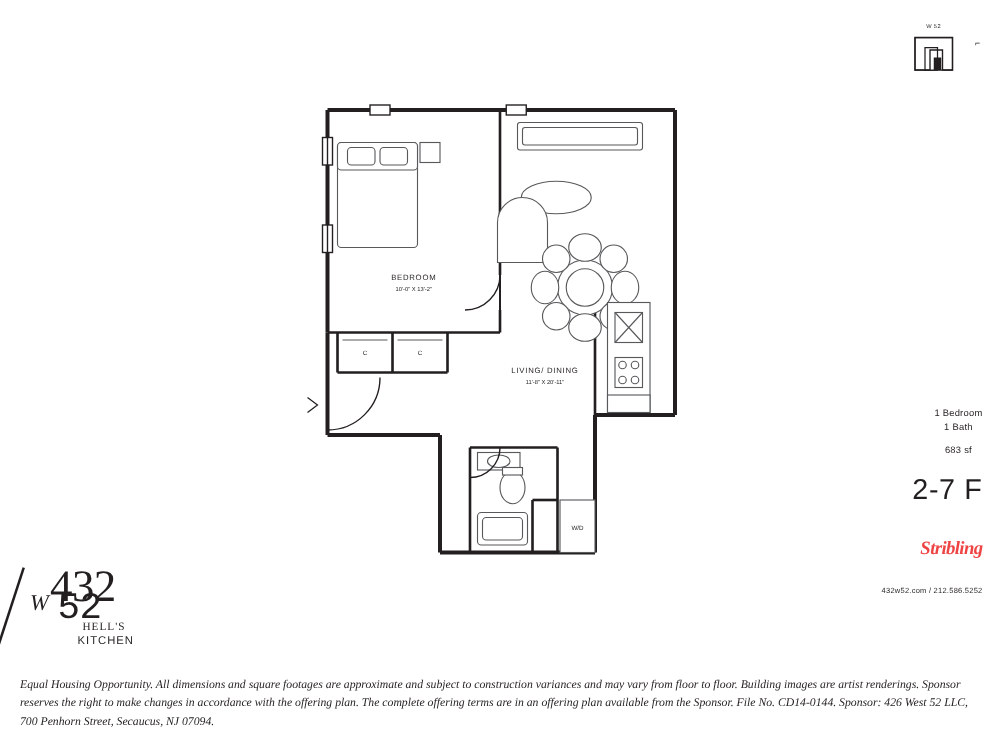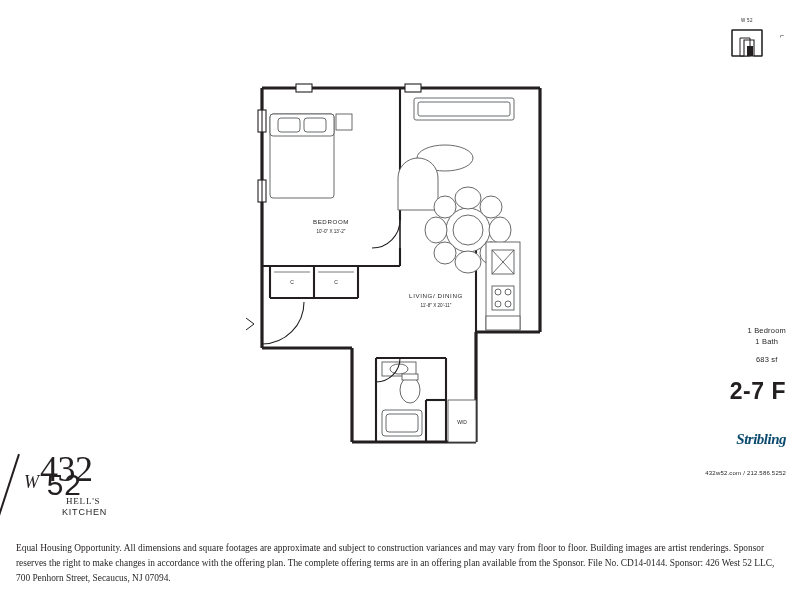--- a/index.html
+++ b/index.html
@@ -51,37 +51,37 @@
     line-height: 11px;
     color: #231f20;
     letter-spacing: .2px;
   }
   #unit-number {
     position: absolute;
     right: 14px;
     top: 378px;
     text-align: left;
     font-size: 23px;
-    font-weight: bold;
+    font-weight: normal;
     letter-spacing: .5px;
     color: #231f20;
   }
   #broker-logo {
     position: absolute;
     right: 14px;
     top: 430px;
     text-align: right;
   }
   #broker-logo .script {
     font-family: "Liberation Serif", serif;
     font-style: italic;
     font-weight: bold;
     font-size: 15px;
     letter-spacing: -0.5px;
-    color: #0c4a6e;
+    color: #ef4444;
   }
   #broker-contact {
     position: absolute;
     right: 14px;
     top: 470px;
     text-align: right;
     font-size: 6px;
     letter-spacing: .2px;
     color: #231f20;
   }
@@ -151,20 +151,21 @@
     color: #231f20;
   }
 
   
   #disclaimer {
     position: absolute;
     left: 16px;
     top: 541px;
     width: 768px;
     font-family: "Liberation Serif", serif;
+    font-style: italic;
     font-size: 9.4px;
     line-height: 15px;
     color: #231f20;
   }
 
   
   #floorplan {
     position: absolute;
     left: 240px;
     top: 70px;

